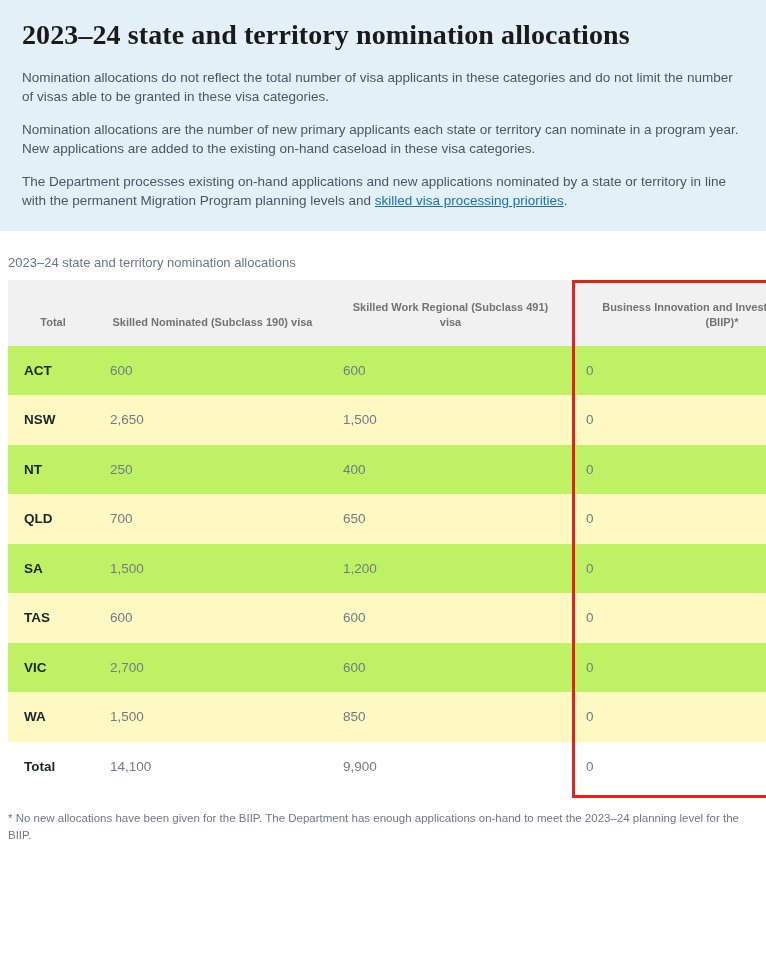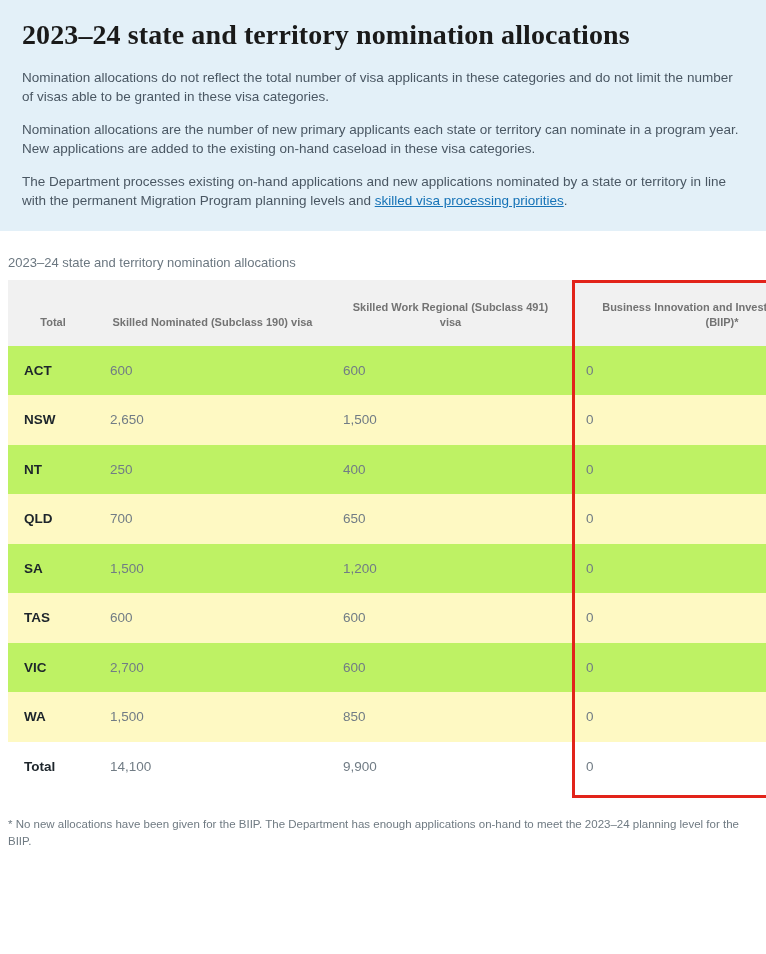--- a/index.html
+++ b/index.html
@@ -105,21 +105,21 @@
   
   .highlight-box {
     position: absolute;
     border: 3px solid #e2231a;
     pointer-events: none;
     box-sizing: border-box;
   }
 
   
   .footnote {
-    margin: 24px 8px 0 8px;
+    margin: 18px 8px 0 8px;
     font-size: 11.5px;
     line-height: 1.5;
     color: #6f7a82;
     max-width: 752px;
   }
 </style>
 </head>
 <body>
 
 <div class="page">

